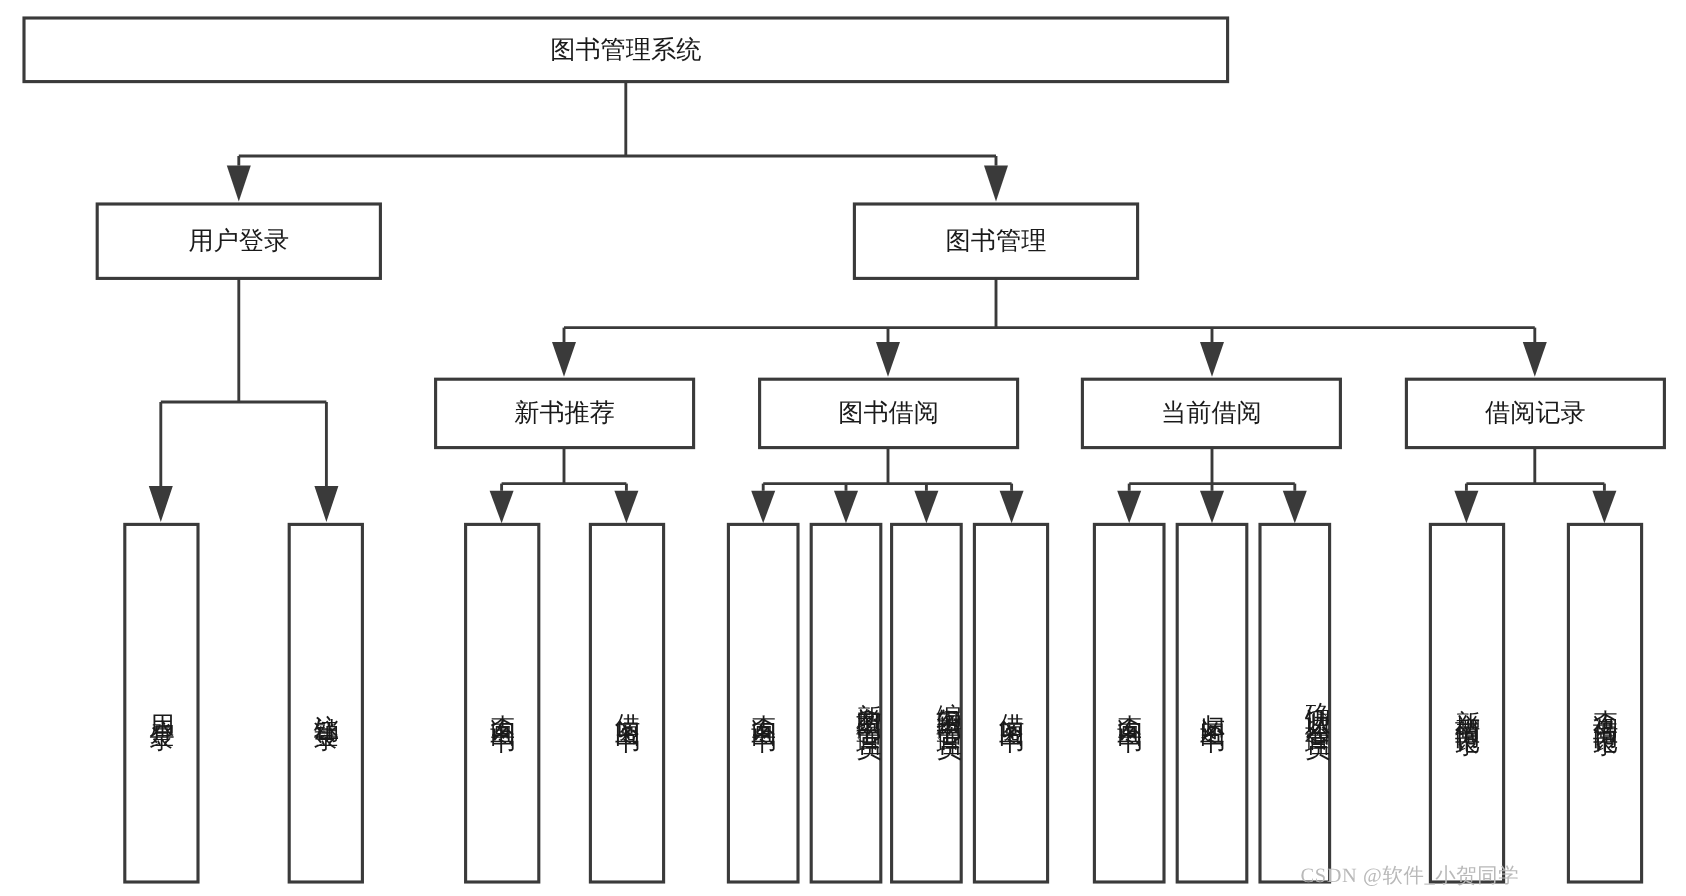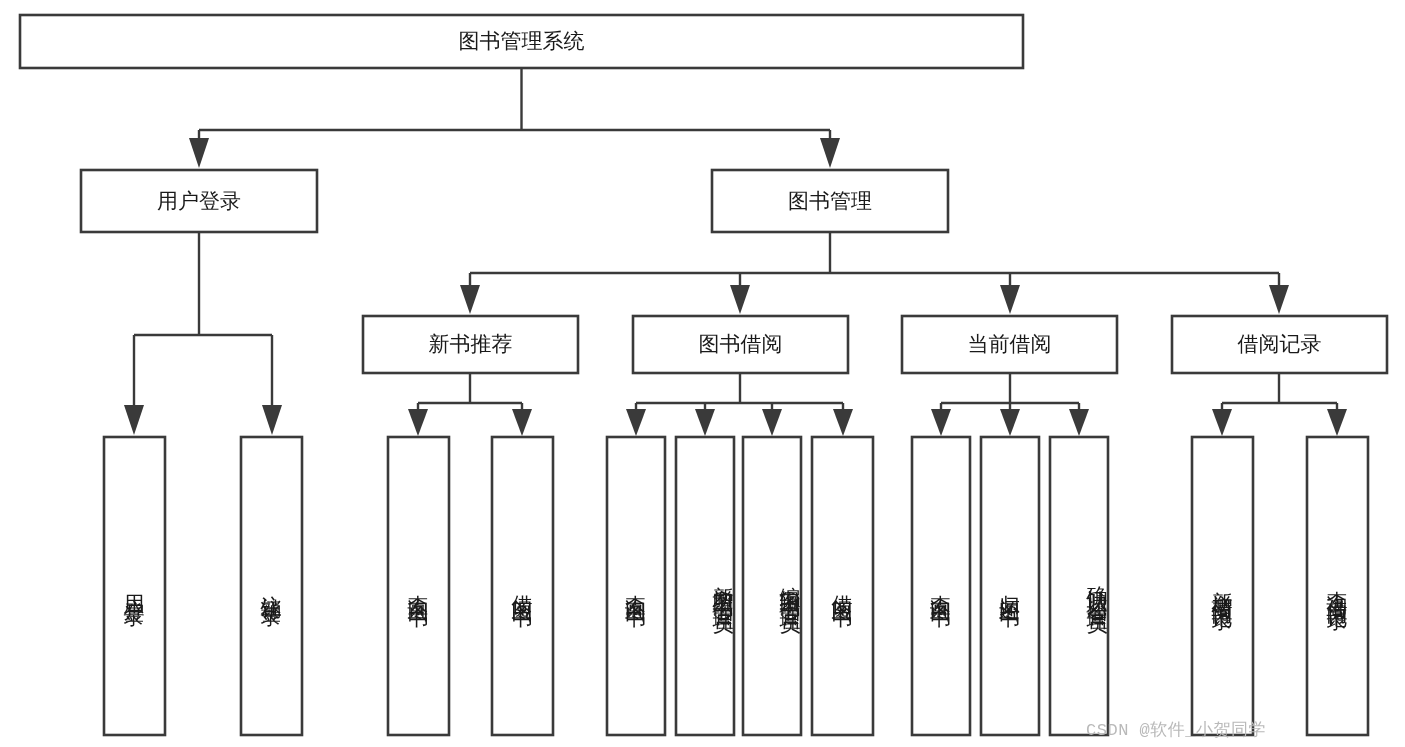--- a/index.html
+++ b/index.html
@@ -46,21 +46,21 @@
     font-family: "Liberation Sans", "DejaVu Sans", sans-serif;
     fill: #1a1a1a;
     font-size: 21px;
     text-anchor: middle;
     dominant-baseline: middle;
   }
   .watermark {
     position: absolute;
     right: 12px;
     bottom: 6px;
-    font-family: Liberation Mono, monospace;
+    font-family: Liberation Serif, serif;
     font-size: 17px;
     color: #b9b9b9;
     white-space: nowrap;
     letter-spacing: 0.5px;
     pointer-events: none;
   }
 </style>
 </head>
 <body>
 

